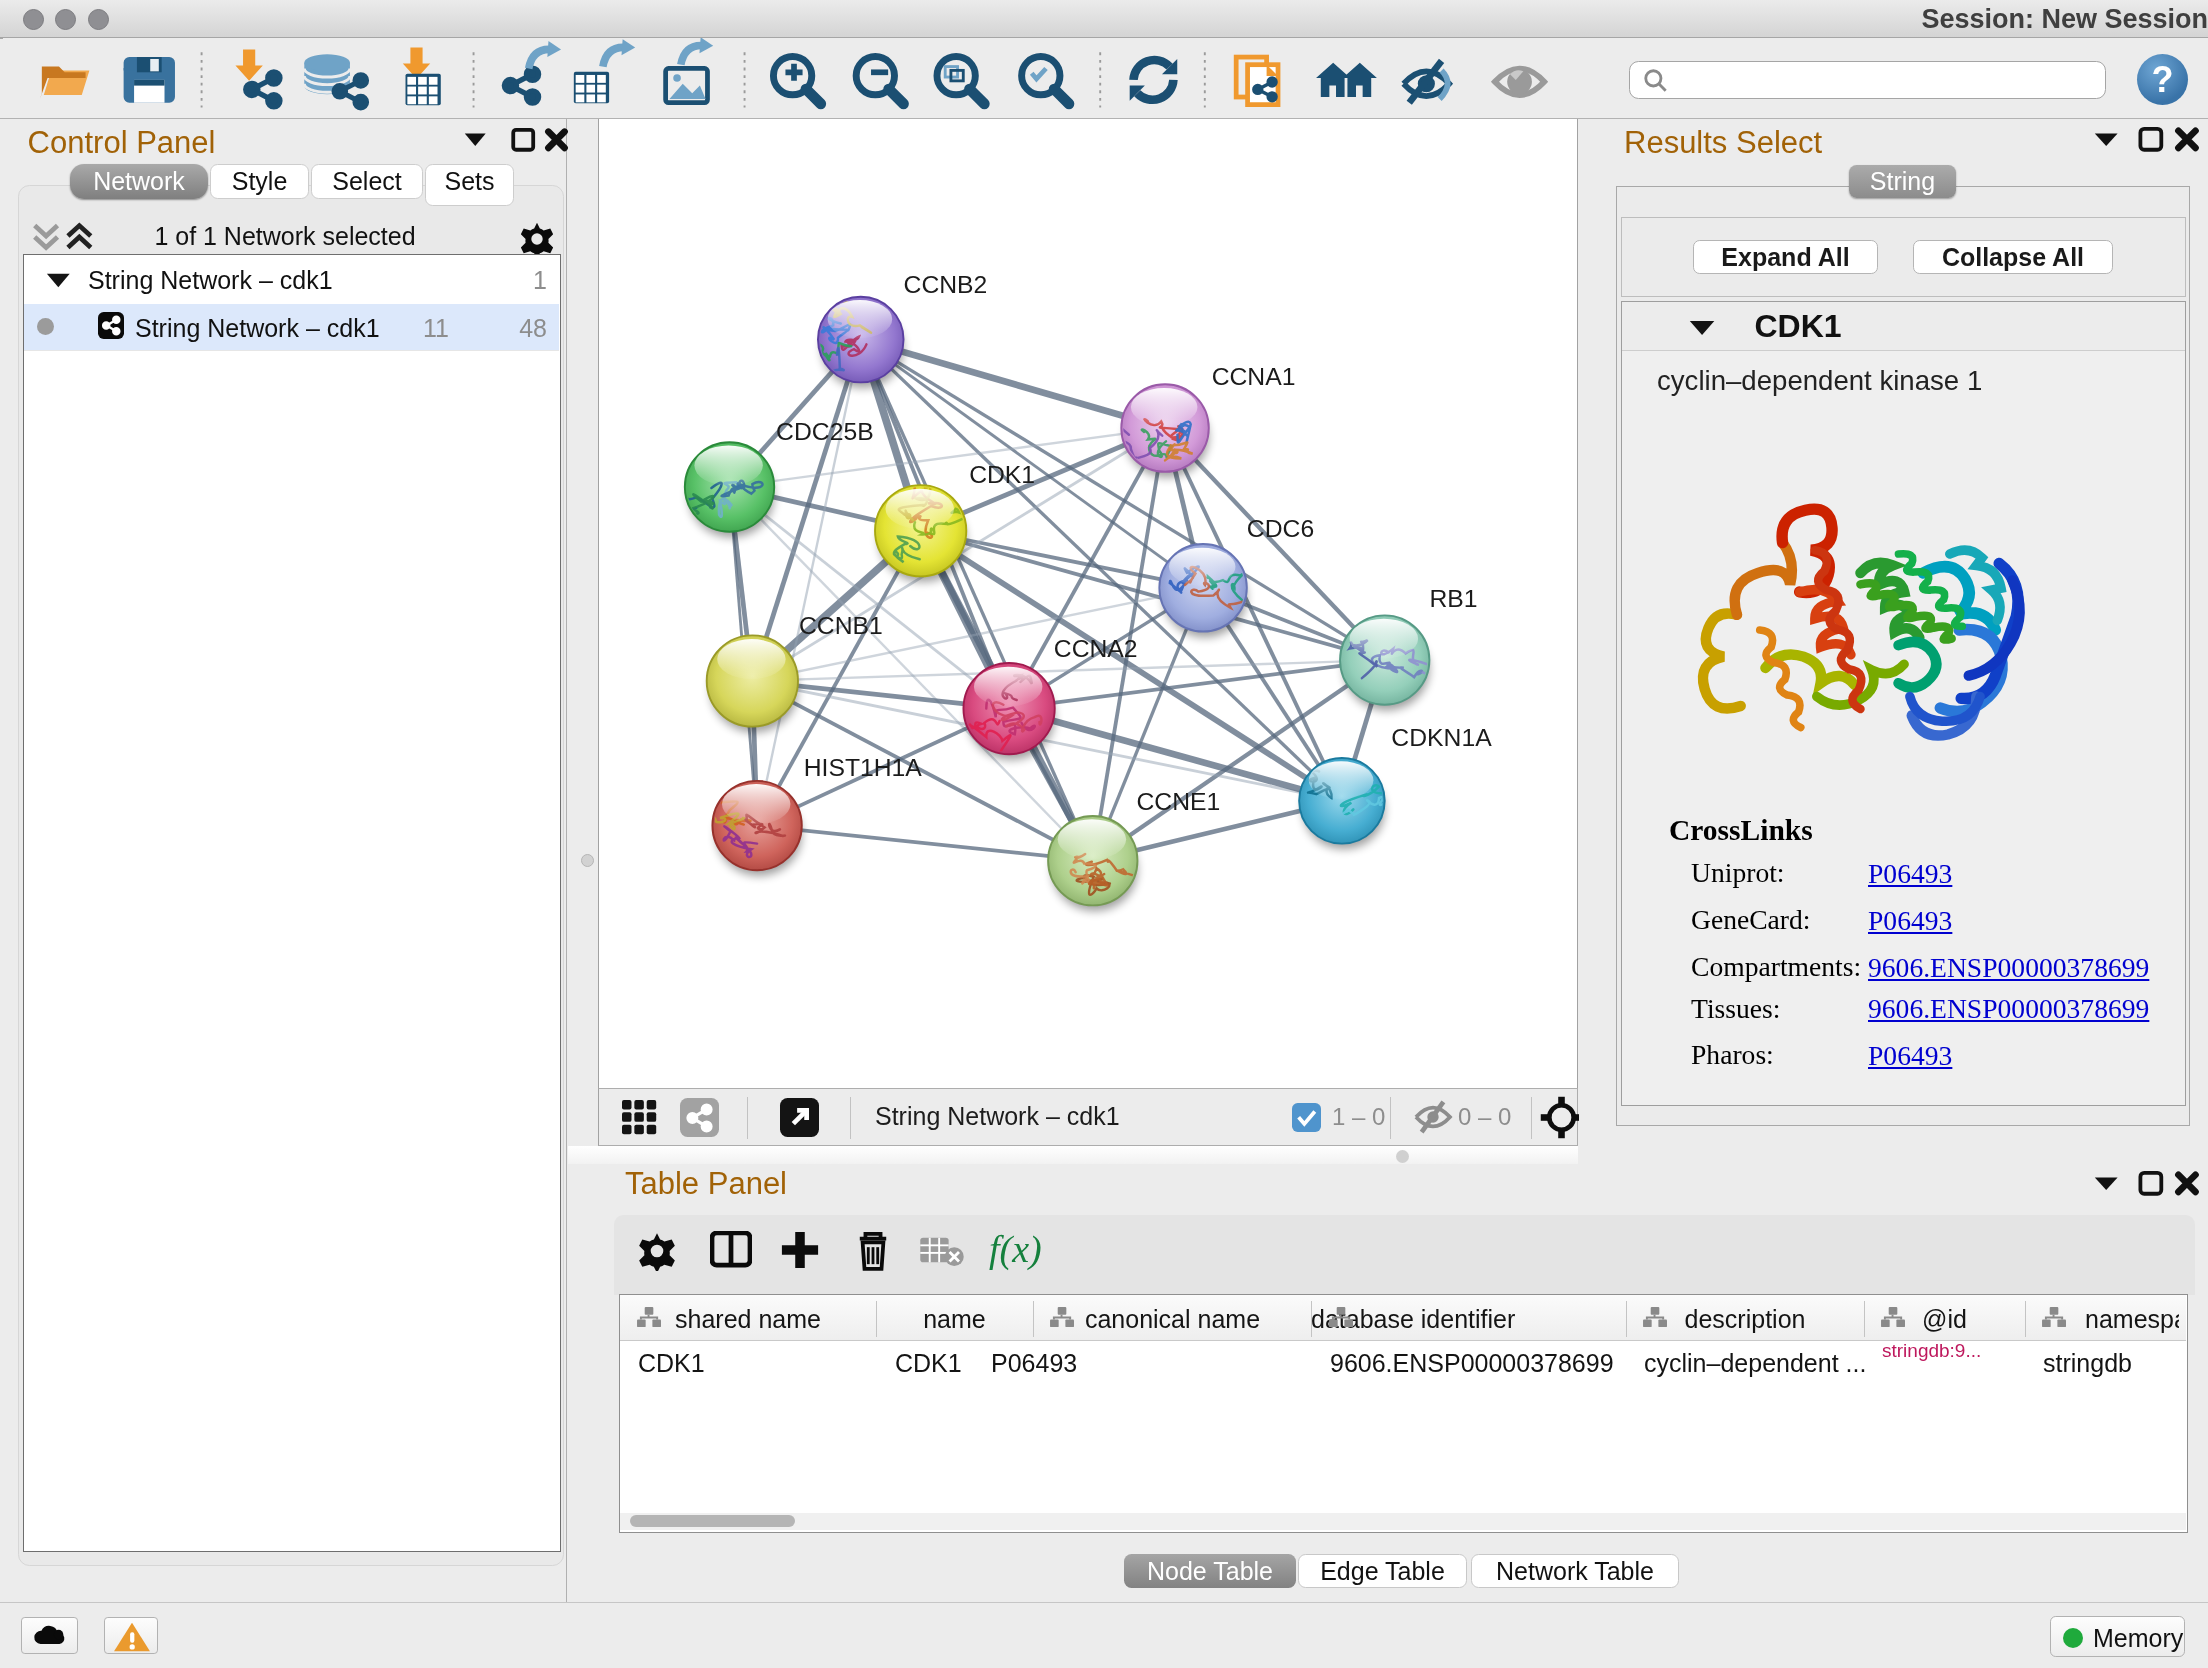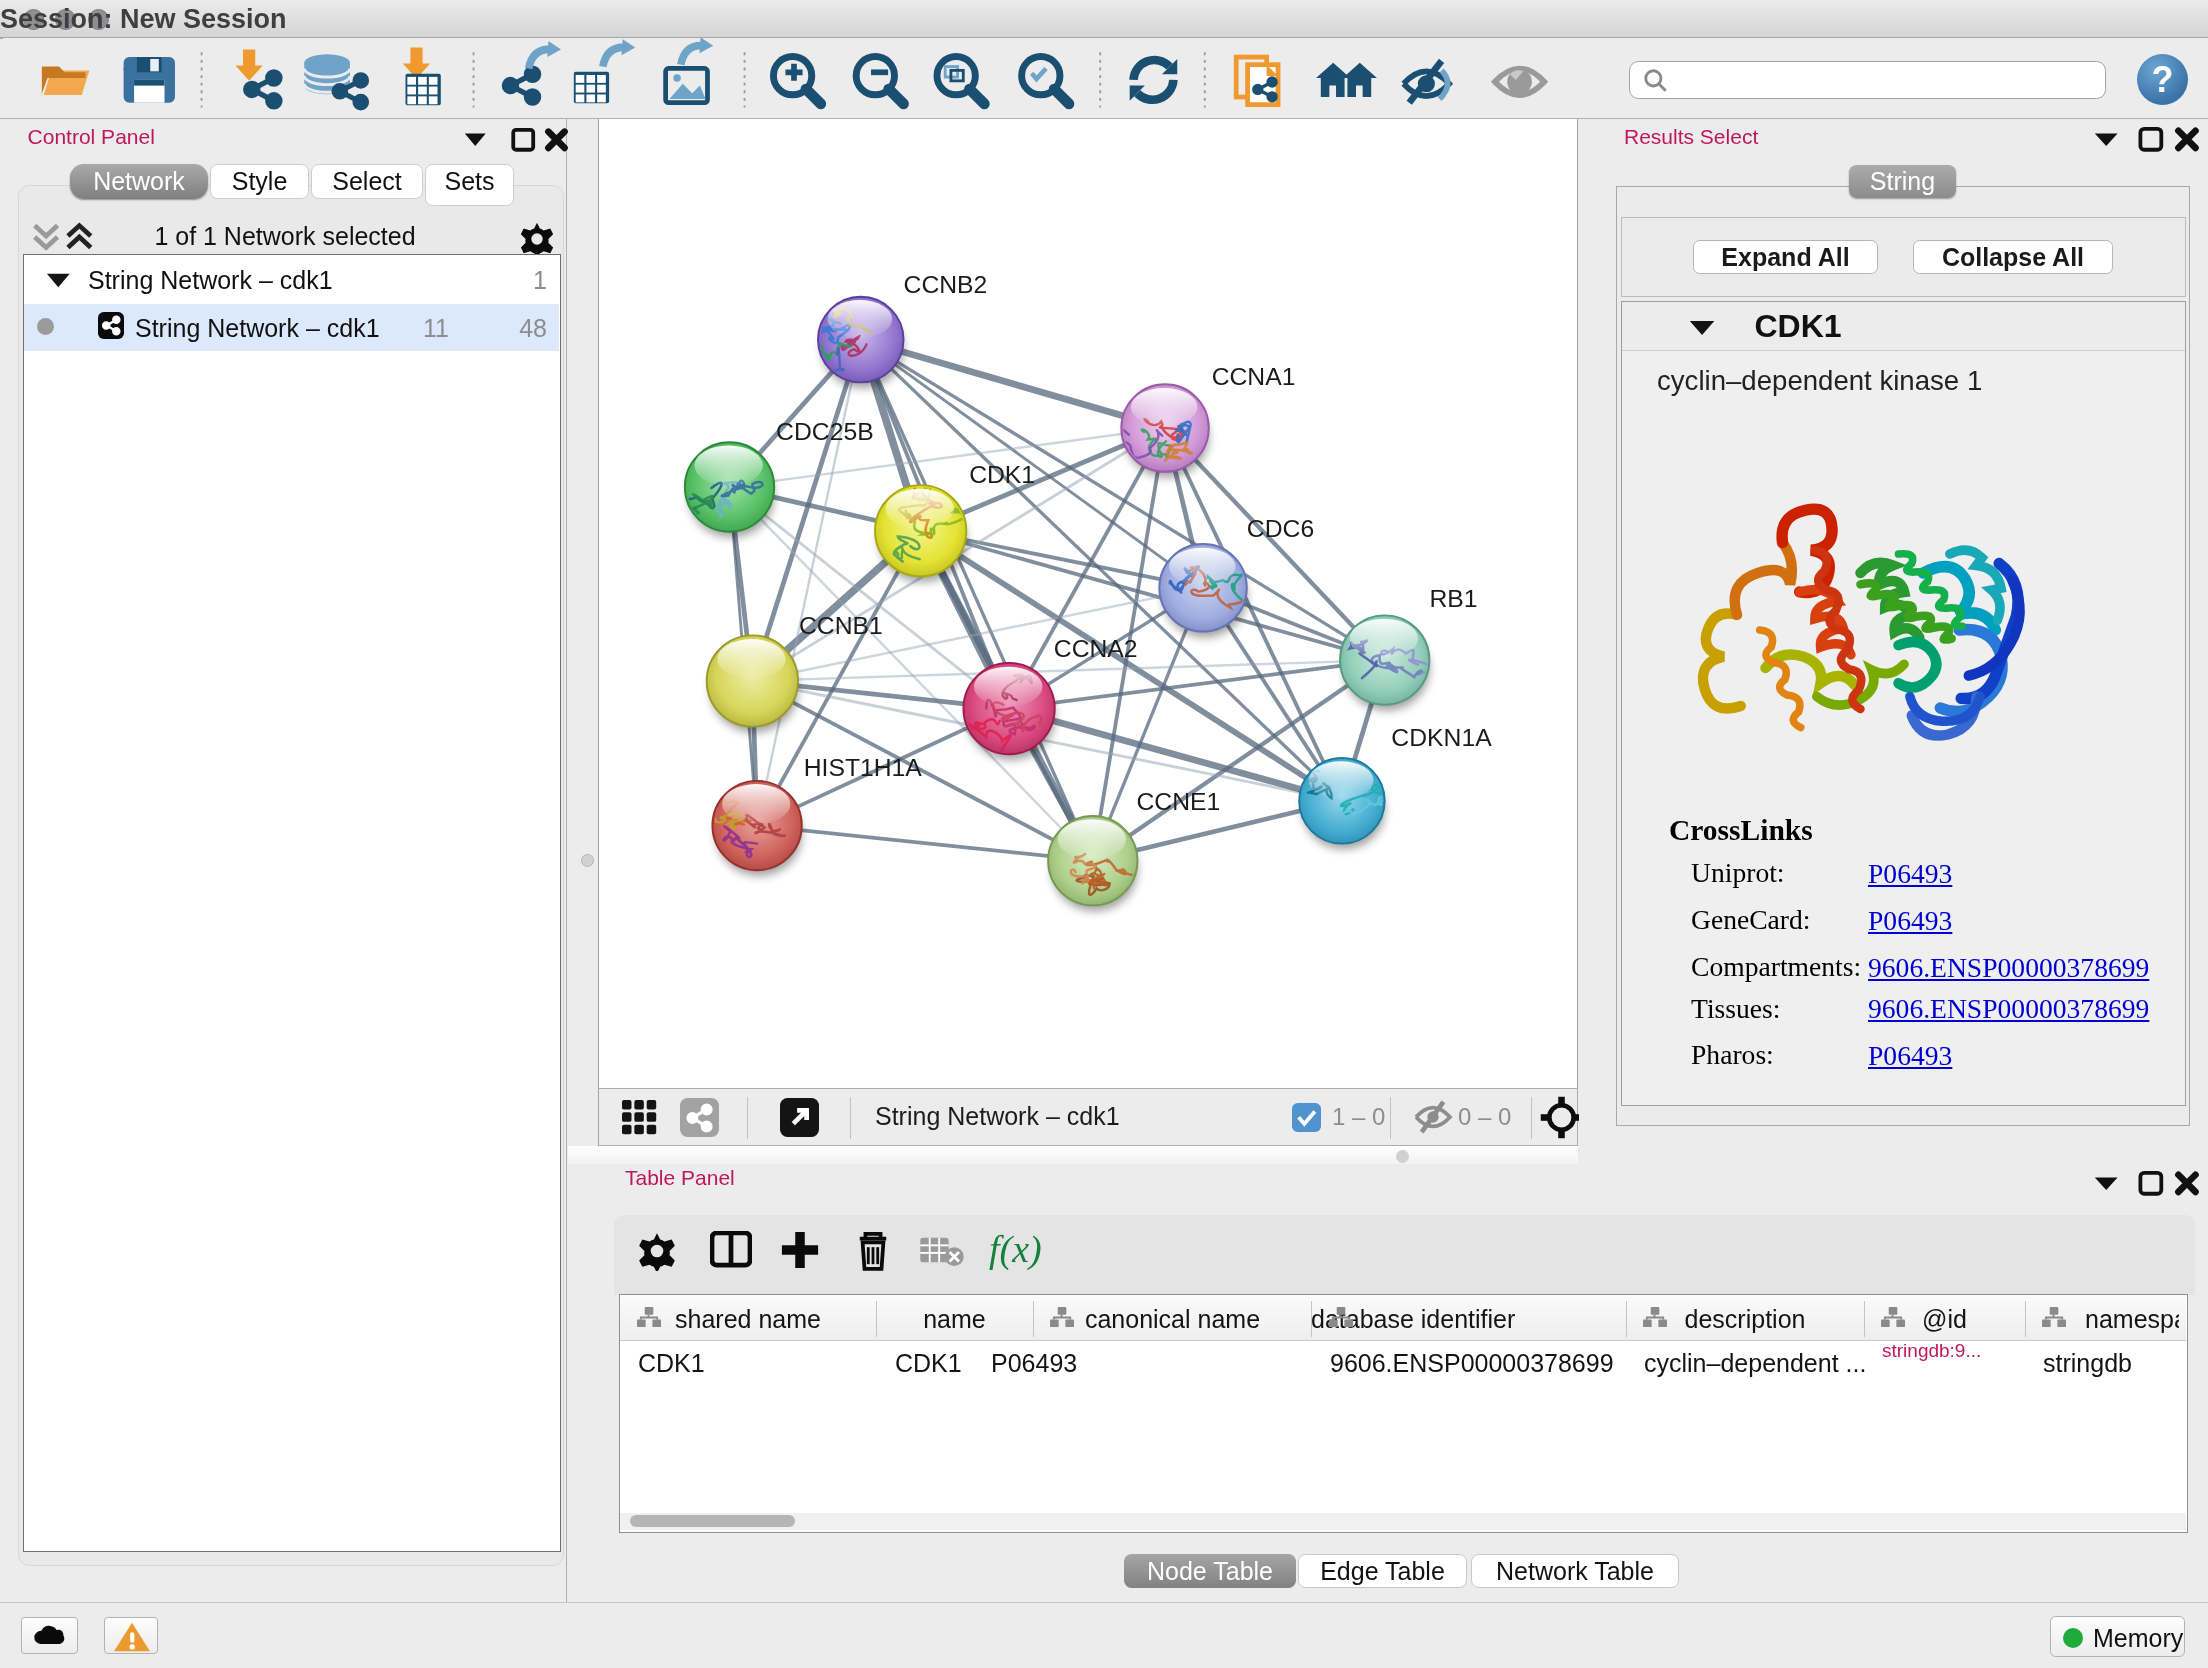--- a/index.html
+++ b/index.html
@@ -1,27 +1,27 @@
 <!DOCTYPE html>
 <html style="font-size:15px"><head><meta charset="utf-8"><style>
 *{margin:0;padding:0;box-sizing:border-box}
 html,body{width:2208px;height:1668px;font-family:"Liberation Sans",sans-serif;background:#ececec;overflow:hidden;position:relative}
 .abs{position:absolute}
 .vsep{position:absolute;width:1px;background:#c2c2c2}
-.panhead{font-size:21px;color:#be185d}
+.panhead{font-size:31px;color:#a16207}
 svg{display:block}
 </style></head><body>
 
 <div class="abs" style="left:0;top:38px;width:2.9px;height:1630px;background:#a8a8a8"></div>
 
 <div class="abs" style="left:0;top:0;width:2208px;height:38px;background:linear-gradient(#ebebeb,#d4d4d4);border-bottom:1px solid #a6a6a6">
  <div class="abs" style="left:23px;top:8.6px;width:21px;height:21px;border-radius:50%;background:#8f8f93;border:1px solid #7c7c80"></div>
  <div class="abs" style="left:55px;top:8.6px;width:21px;height:21px;border-radius:50%;background:#8f8f93;border:1px solid #7c7c80"></div>
  <div class="abs" style="left:88px;top:8.6px;width:21px;height:21px;border-radius:50%;background:#8f8f93;border:1px solid #7c7c80"></div>
- <div class="abs" style="left:0;top:3.8px;width:2208px;text-align:left;font-size:27px;font-weight:bold;color:#3f3f3f">Session: New Session</div>
+ <div class="abs" style="left:0;top:3.8px;width:2208px;text-align:right;font-size:27px;font-weight:bold;color:#3f3f3f">Session: New Session</div>
 </div>
 
 <div class="abs" style="left:0;top:39px;width:2208px;height:80px;background:#ececec;border-bottom:1px solid #b2b2b2"></div>
 <svg width="2208" height="80" viewBox="0 40 2322 84" style="position:absolute;left:0;top:38px">
     <g>
       <path d="M46 100 l8 -26 h40 l-8 26 z" fill="#f2a94e"></path>
       <path d="M44 98 v-28 h18 l6 6 h22 v6 h-40 l-8 22 z" fill="#c87820"></path>
     </g>
     <g>
       <rect x="130" y="60" width="54" height="48" rx="6" fill="#39729e"></rect>

